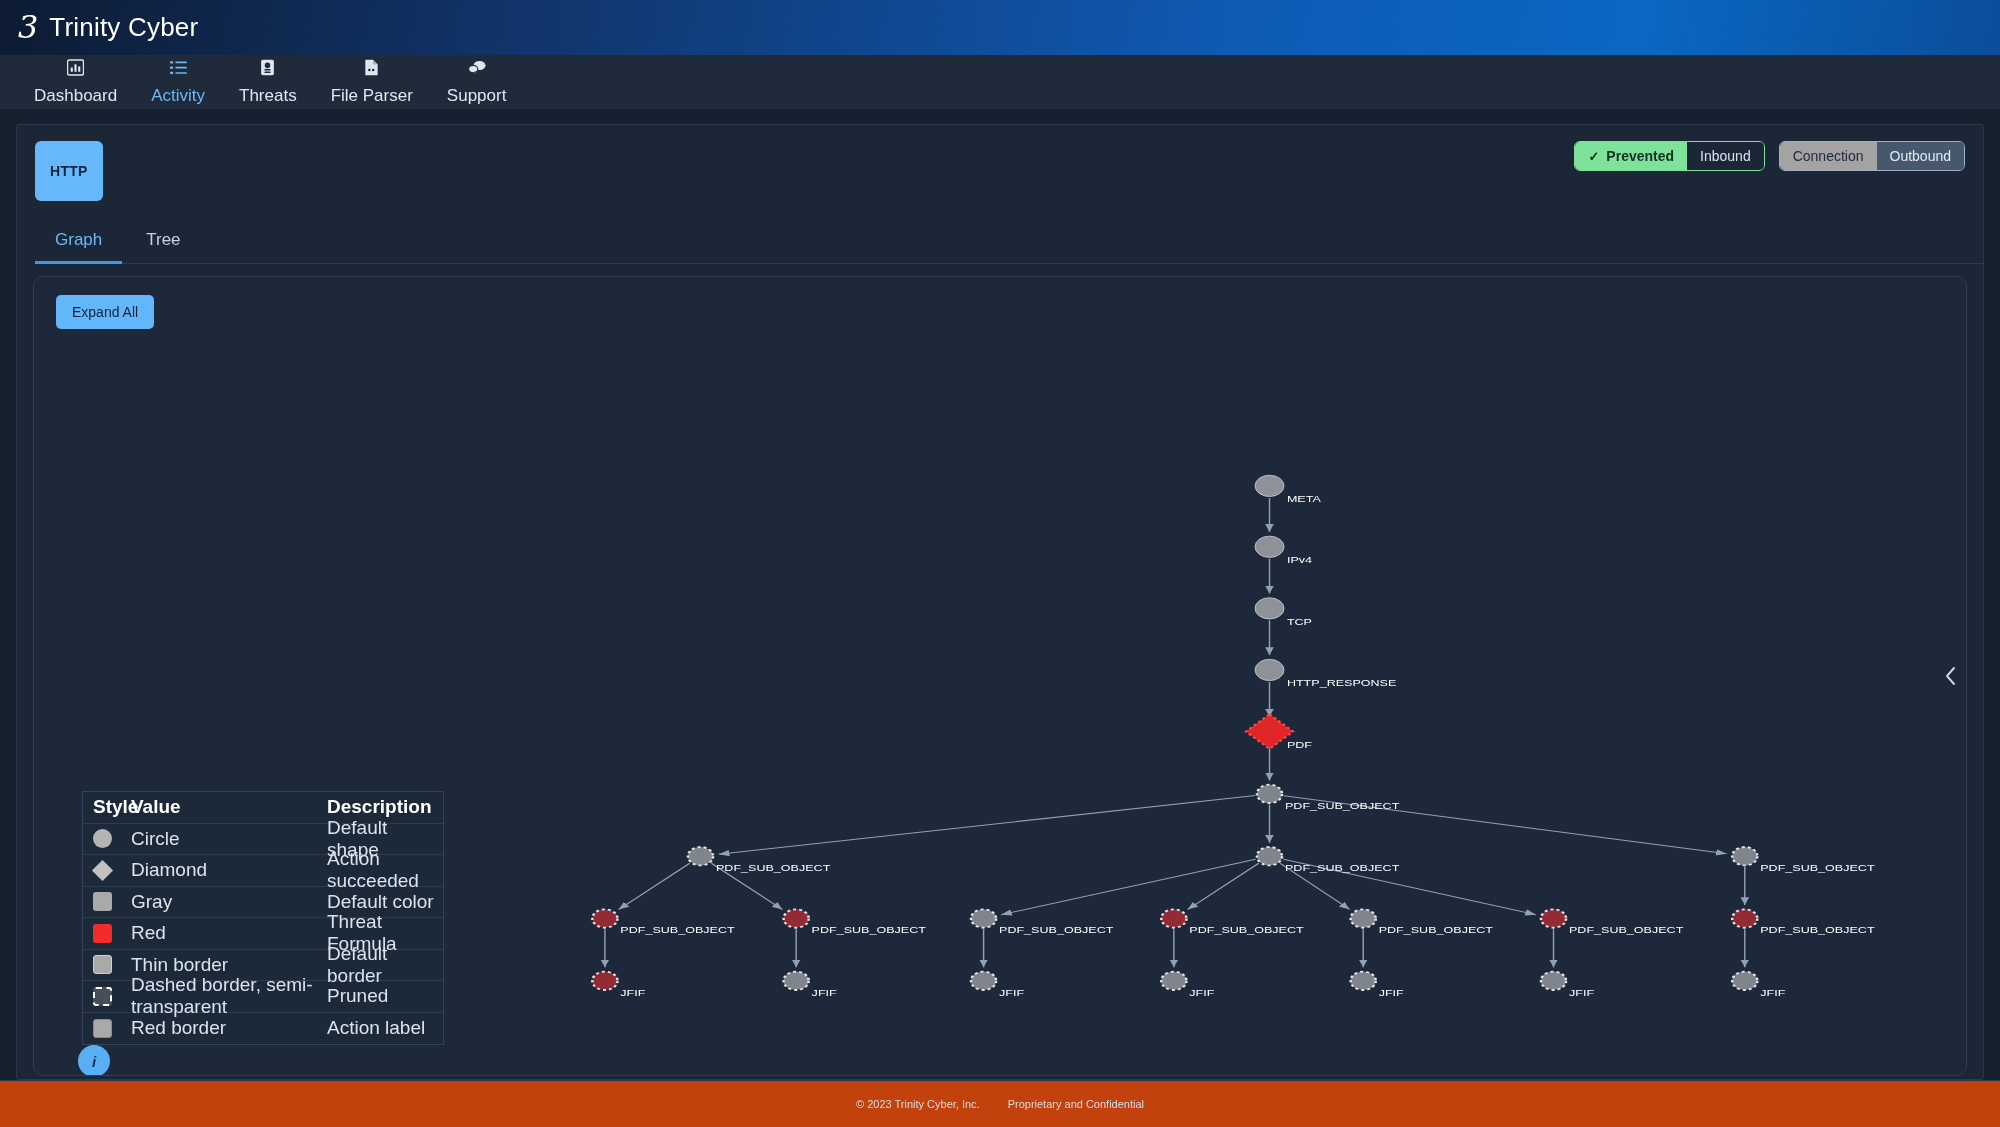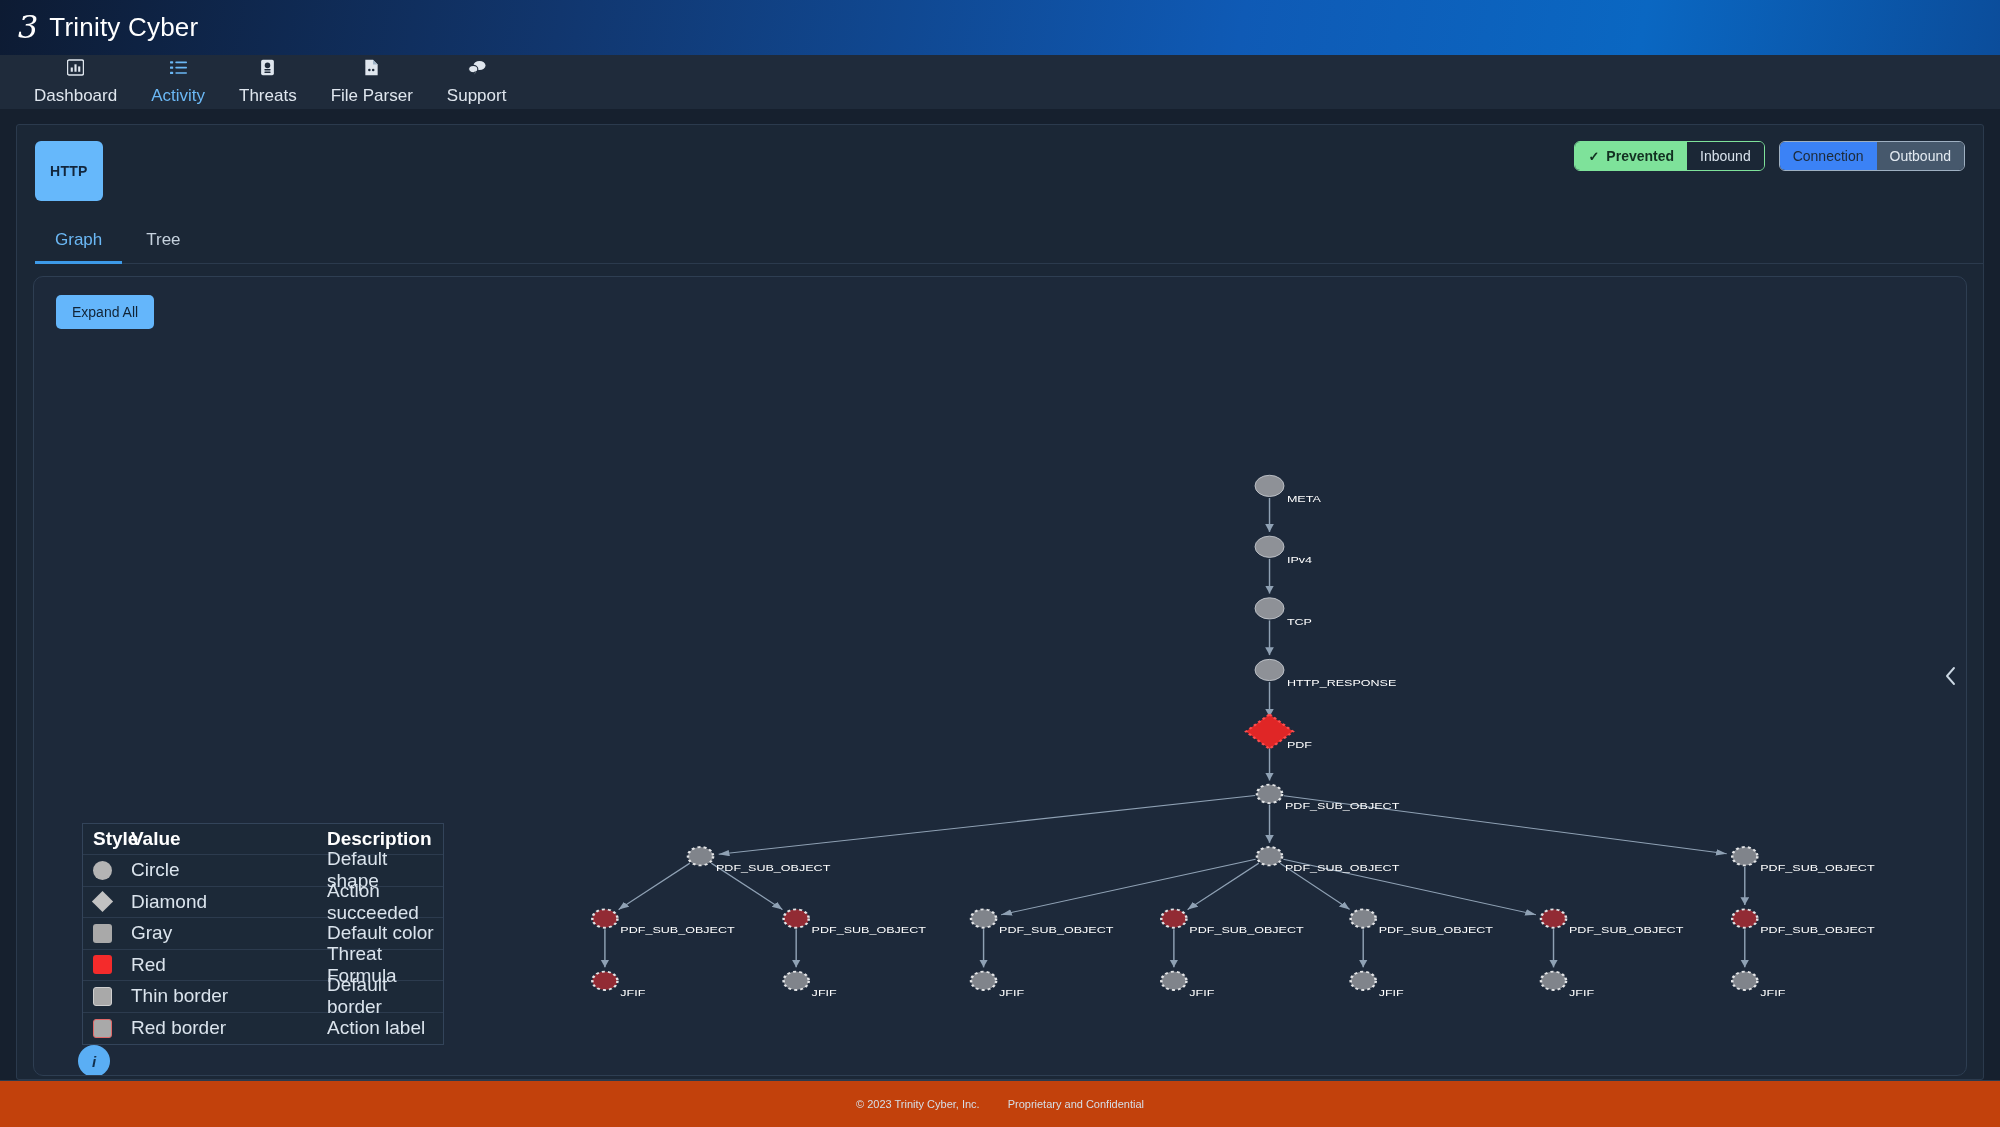--- a/index.html
+++ b/index.html
@@ -72,21 +72,21 @@
   .seg {
     display: flex; align-items: stretch;
     border-radius: 6px; overflow: hidden;
     font-size: 14px;
   }
   .seg.prevented { border: 1px solid #7ee29a; }
   .seg.direction { border: 1px solid #9fb0c2; }
   .seg-cell { padding: 6px 13px; display: flex; align-items: center; gap: 7px; cursor: pointer; white-space: nowrap; }
   .seg-cell.on-green { background: #7ee29a; color: #123021; font-weight: 600; }
   .seg-cell.off-dark { background: #1b2736; color: #d8e2ec; }
-  .seg-cell.on-gray { background: #3b82f6; color: #1d2a38; }
+  .seg-cell.on-gray { background: #a3a3a3; color: #1d2a38; }
   .seg-cell.off-gray { background: #46586c; color: #e3eaf1; }
   .check { font-size: 13px; line-height: 1; }
 
   
   .tabs {
     display: flex; gap: 4px;
     margin: 20px 0 0 18px;
     border-bottom: 1px solid #2b3a4d;
     padding-right: 18px;
   }
@@ -447,20 +447,27 @@
                 </tr>
                 <tr class="legend-row">
                   <td class="lc-style">
                     <span class="sw sw-thin"></span>
                   </td>
                   <td class="lc-value">Thin border</td>
                   <td class="lc-desc">Default border</td>
                 </tr>
                 <tr class="legend-row">
                   <td class="lc-style">
+                    <span class="sw sw-dashed"></span>
+                  </td>
+                  <td class="lc-value">Dashed border, semi-transparent</td>
+                  <td class="lc-desc">Pruned</td>
+                </tr>
+                <tr class="legend-row">
+                  <td class="lc-style">
                     <span class="sw sw-redborder"></span>
                   </td>
                   <td class="lc-value">Red border</td>
                   <td class="lc-desc">Action label</td>
                 </tr>
               </tbody>
           </table>
           <div class="info-btn">i</div>
         </div>
 

